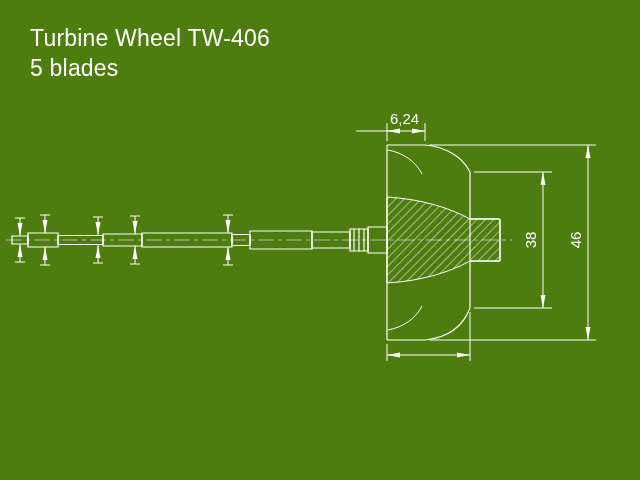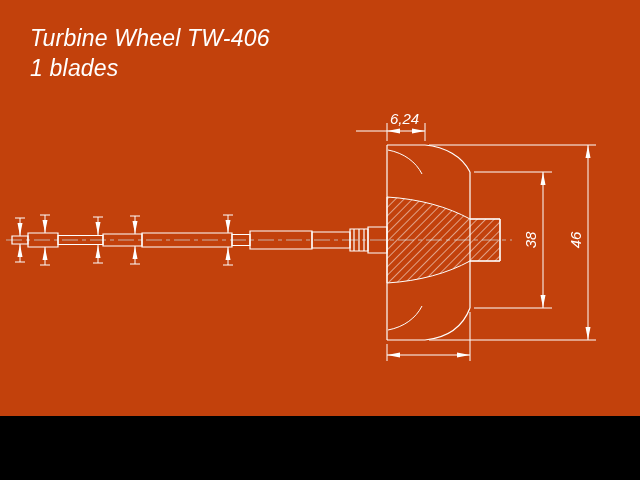--- a/index.html
+++ b/index.html
@@ -1,22 +1,21 @@
 <!DOCTYPE html>
 <html><head>
 <meta charset="utf-8">
 <style>
   html, body { margin: 0; padding: 0; }
   body { width: 640px; height: 480px; background: #000; overflow: hidden; }
   .canvas {
     position: relative;
-    width: 640px; height: 416px;
-    background: #c2410c;
+    width: 640px; height: 480px;
+    background: #4d7c0f;
     font-family: "Liberation Sans", sans-serif;
-    font-style: italic;
   }
   .title {
     position: absolute;
     left: 30px; top: 24px;
     color: #ffffff;
     font-size: 23px;
     line-height: 1.3;
     letter-spacing: 0.2px;
   }
   svg.drawing { position: absolute; left: 0; top: 0; }
@@ -27,21 +26,21 @@
     font-size: 15px;
   }
 </style>
 </head>
 <body>
 
 <div class="canvas">
 
   <div class="title">
     <div>Turbine Wheel TW-406</div>
-    <div>1 blades</div>
+    <div>5 blades</div>
   </div>
 
   <svg class="drawing" width="640" height="480" viewBox="0 0 640 480">
     <defs>
       <marker id="ar" viewBox="0 0 12 6" refX="12" refY="3" markerWidth="13" markerHeight="7" orient="auto-start-reverse">
         <path d="M0,0.7 L12,3 L0,5.3 Z" fill="#ffffff"></path>
       </marker>
       <pattern id="hatch" width="6" height="6" patternUnits="userSpaceOnUse" patternTransform="rotate(45)">
         <line x1="0" y1="0" x2="0" y2="6" stroke="#ffffff" stroke-width="1"></line>
       </pattern>

